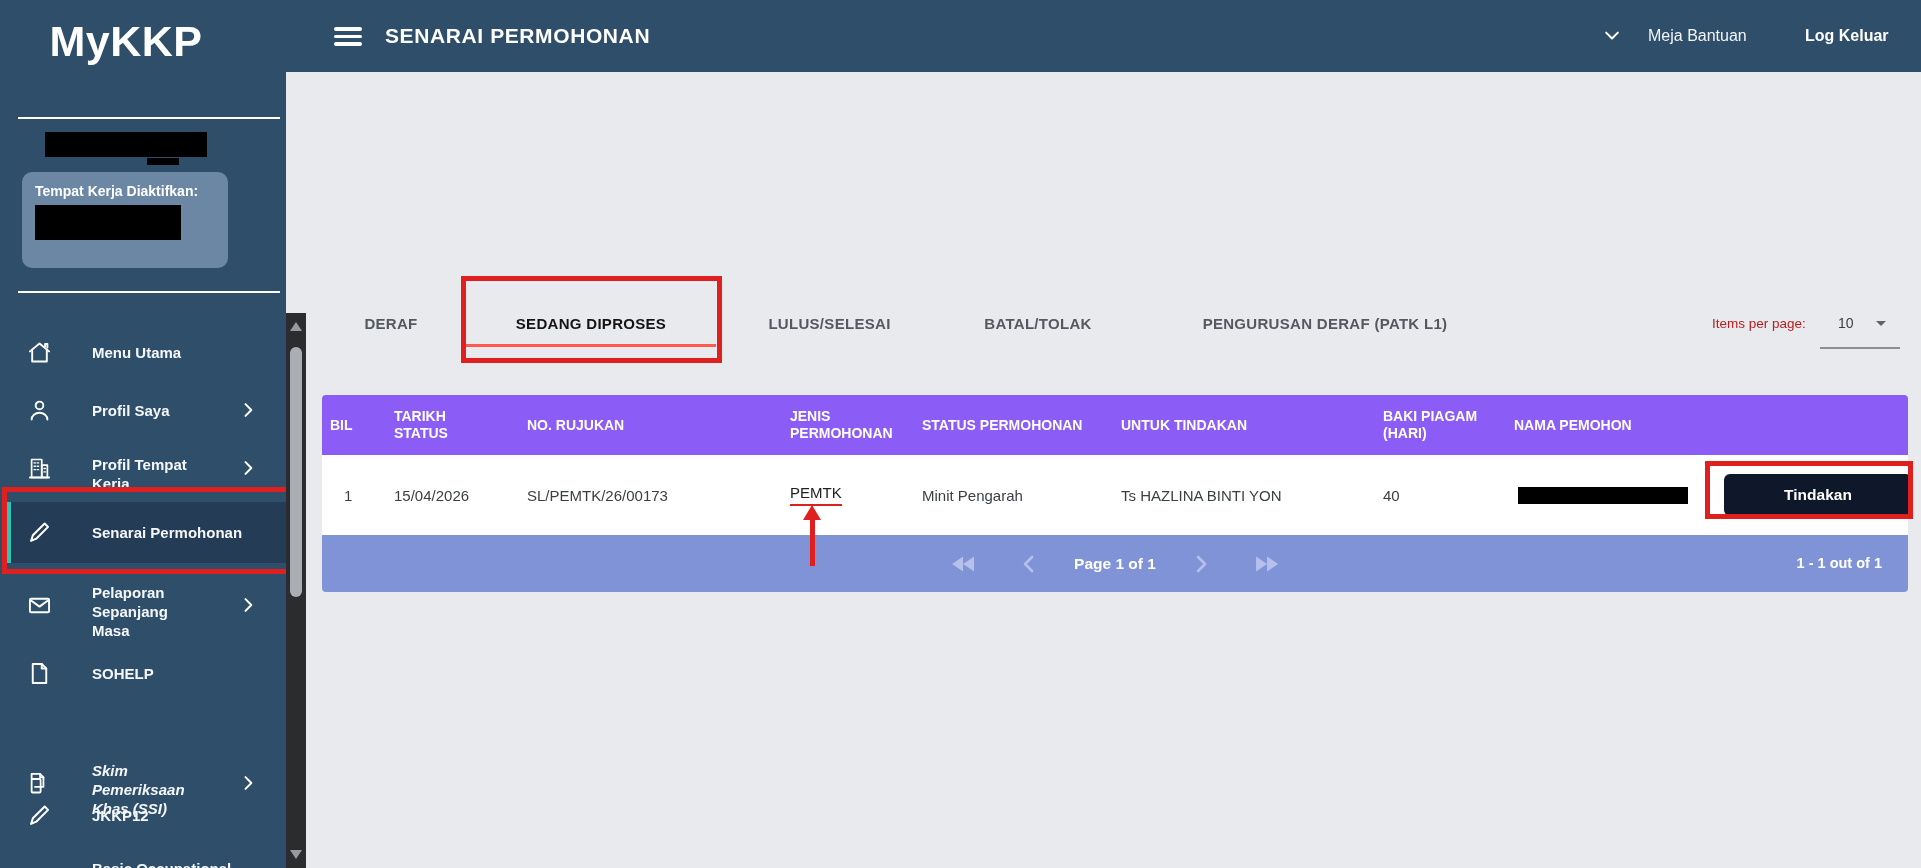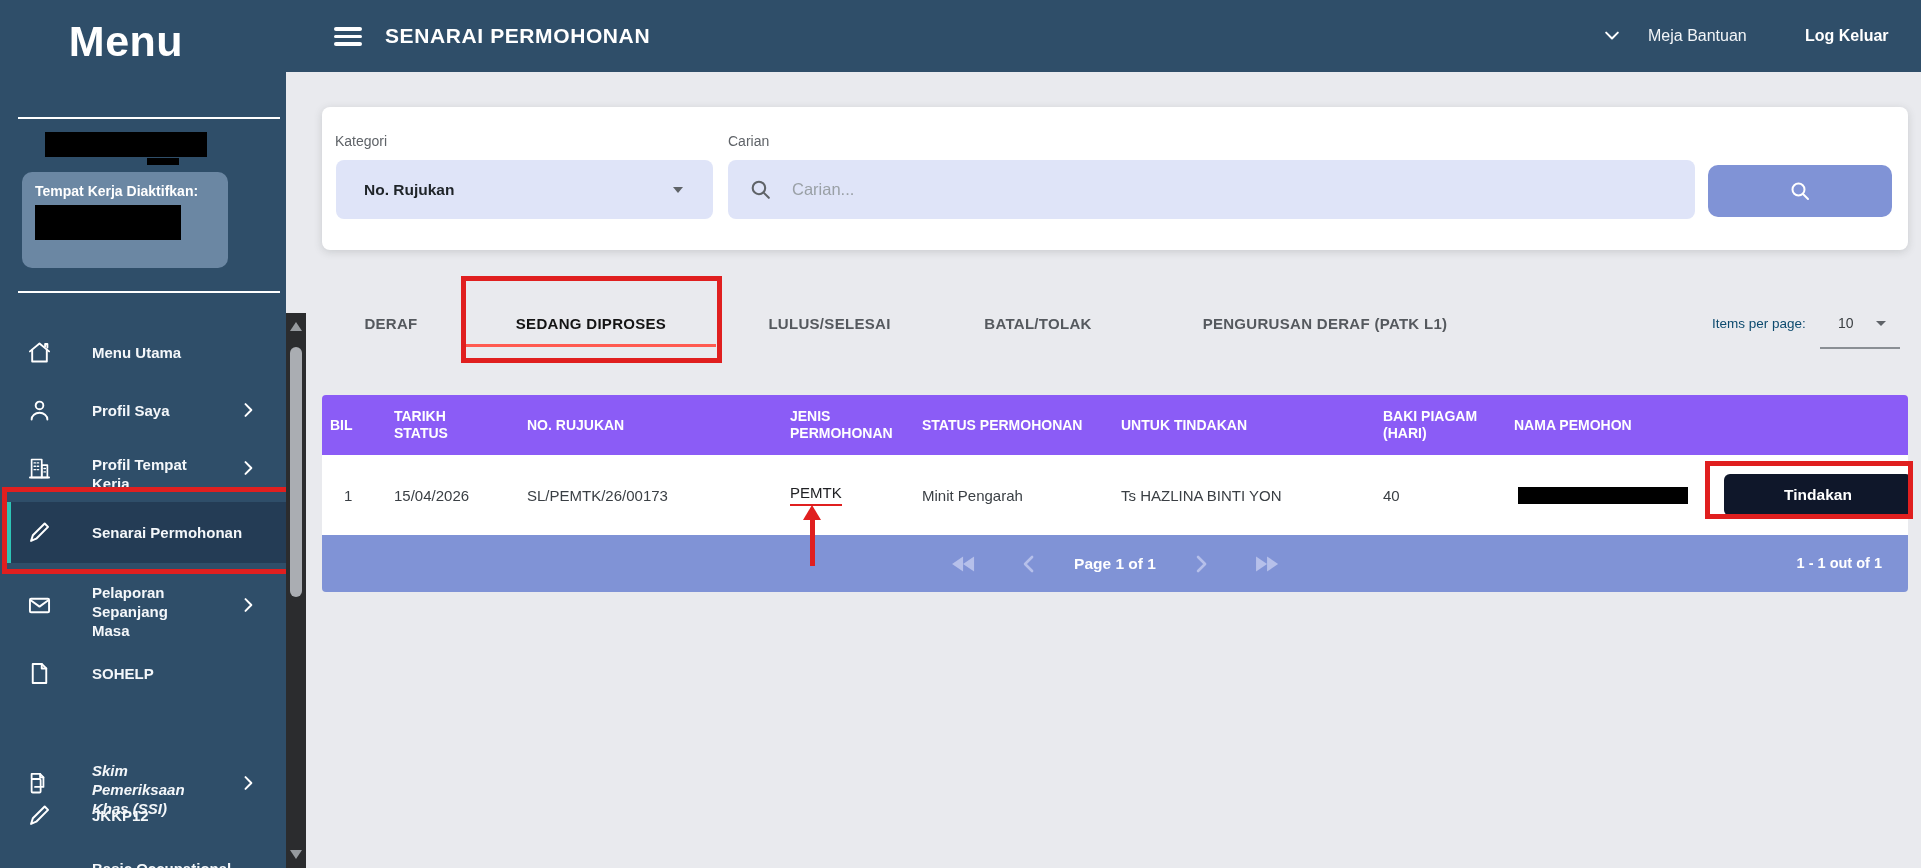--- a/index.html
+++ b/index.html
@@ -72,21 +72,21 @@
   
   .tab{position:absolute;top:300px;height:47px;display:flex;align-items:center;justify-content:center;
     font-size:15px;font-weight:bold;letter-spacing:.3px;color:#55595e;cursor:pointer;text-align:center;}
   .tab.active{color:#141414;}
   .tab-deraf{left:346px;width:90px;}
   .tab-sedang{left:466px;width:250px;}
   .tab-lulus{left:742px;width:175px;}
   .tab-batal{left:958px;width:160px;}
   .tab-pengurusan{left:1160px;width:330px;}
   .ink-bar{position:absolute;left:466px;top:344px;width:250px;height:3px;background:#ff5a50;}
-  .ipp-label{position:absolute;left:1712px;top:300px;height:47px;line-height:47px;font-size:13.5px;color:#0c4a6e;}
+  .ipp-label{position:absolute;left:1712px;top:300px;height:47px;line-height:47px;font-size:13.5px;color:#b91c1c;}
   .ipp-select{position:absolute;left:1838px;top:300px;height:47px;line-height:47px;font-size:14px;color:#3c4043;cursor:pointer;}
   .ipp-caret{position:absolute;left:1876px;top:321px;width:0;height:0;
     border-left:5px solid transparent;border-right:5px solid transparent;border-top:5.5px solid #5f6368;}
   .ipp-underline{position:absolute;left:1820px;top:347px;width:80px;height:1.5px;background:#8a8f94;}
 
   
   .grid-cols{display:grid;grid-template-columns:64px 133px 263px 132px 199px 262px 131px 202px 1fr;align-items:center;}
   .table-header{position:absolute;left:322px;top:395px;width:1586px;height:60px;background:#8b5cf6;
     border-radius:4px 4px 0 0;color:#fff;font-size:14px;font-weight:bold;line-height:17px;}
   .table-header > div{padding-left:8px;}
@@ -135,21 +135,21 @@
     <div class="acct-chevron">
       <svg viewBox="0 0 24 24" width="22" height="20">
           <polyline points="5,8 12,15 19,8" fill="none" stroke="#fff" stroke-width="2.4" stroke-linecap="round" stroke-linejoin="round"></polyline>
         </svg>
     </div>
     <div class="topbar-link help-link">Meja Bantuan</div>
     <div class="topbar-link logout-link">Log Keluar</div>
   </div>
 
   <div class="sidebar">
-    <div class="logo">Menu</div>
+    <div class="logo">MyKKP</div>
     <div class="side-hr hr1"></div>
     <div class="redact" style="left:45px;top:132px;width:162px;height:25px;"></div>
     <div class="redact" style="left:147px;top:158px;width:32px;height:7px;"></div>
 
     <div class="workplace-box">
       <div class="workplace-label">Tempat Kerja Diaktifkan:</div>
       <div class="redact" style="left:13px;top:33px;width:146px;height:35px;"></div>
     </div>
     <div class="side-hr hr2"></div>
 
@@ -261,43 +261,20 @@
       <span class="nav-label">Basic Occupational</span>
     </div>
   </div>
 
   <div class="scroll-track">
     <div class="scroll-up"></div>
     <div class="scroll-down"></div>
   </div>
   <div class="scroll-thumb" style="position:absolute;left:290px;top:347px;"></div>
 
-  <div class="filter-card">
-    <div class="field-label kategori-label">Kategori</div>
-    <div class="select-box">
-      <span class="select-value">No. Rujukan</span>
-      <span class="select-caret"></span>
-    </div>
-    <div class="field-label carian-label">Carian</div>
-    <div class="search-box">
-      <span class="mag">
-        <svg viewBox="0 0 24 24" fill="none" stroke="#5f6368" stroke-width="2" stroke-linecap="round">
-            <circle cx="10.5" cy="10.5" r="6"></circle>
-            <line x1="15" y1="15" x2="20" y2="20"></line>
-          </svg>
-      </span>
-      <input class="search-input" type="text" placeholder="Carian..." style="">
-    </div>
-    <button class="search-btn">
-      <svg viewBox="0 0 24 24" fill="none" stroke="#fff" stroke-width="2" stroke-linecap="round">
-          <circle cx="10.5" cy="10.5" r="6"></circle>
-          <line x1="15" y1="15" x2="20" y2="20"></line>
-        </svg>
-    </button>
-  </div>
 
   <div class="tab tab-deraf">DERAF</div>
   <div class="tab tab-sedang active">SEDANG DIPROSES</div>
   <div class="tab tab-lulus">LULUS/SELESAI</div>
   <div class="tab tab-batal">BATAL/TOLAK</div>
   <div class="tab tab-pengurusan">PENGURUSAN DERAF (PATK L1)</div>
   <div class="ink-bar"></div>
 
   <div class="ipp-label">Items per page:</div>
   <div class="ipp-select">10</div>

